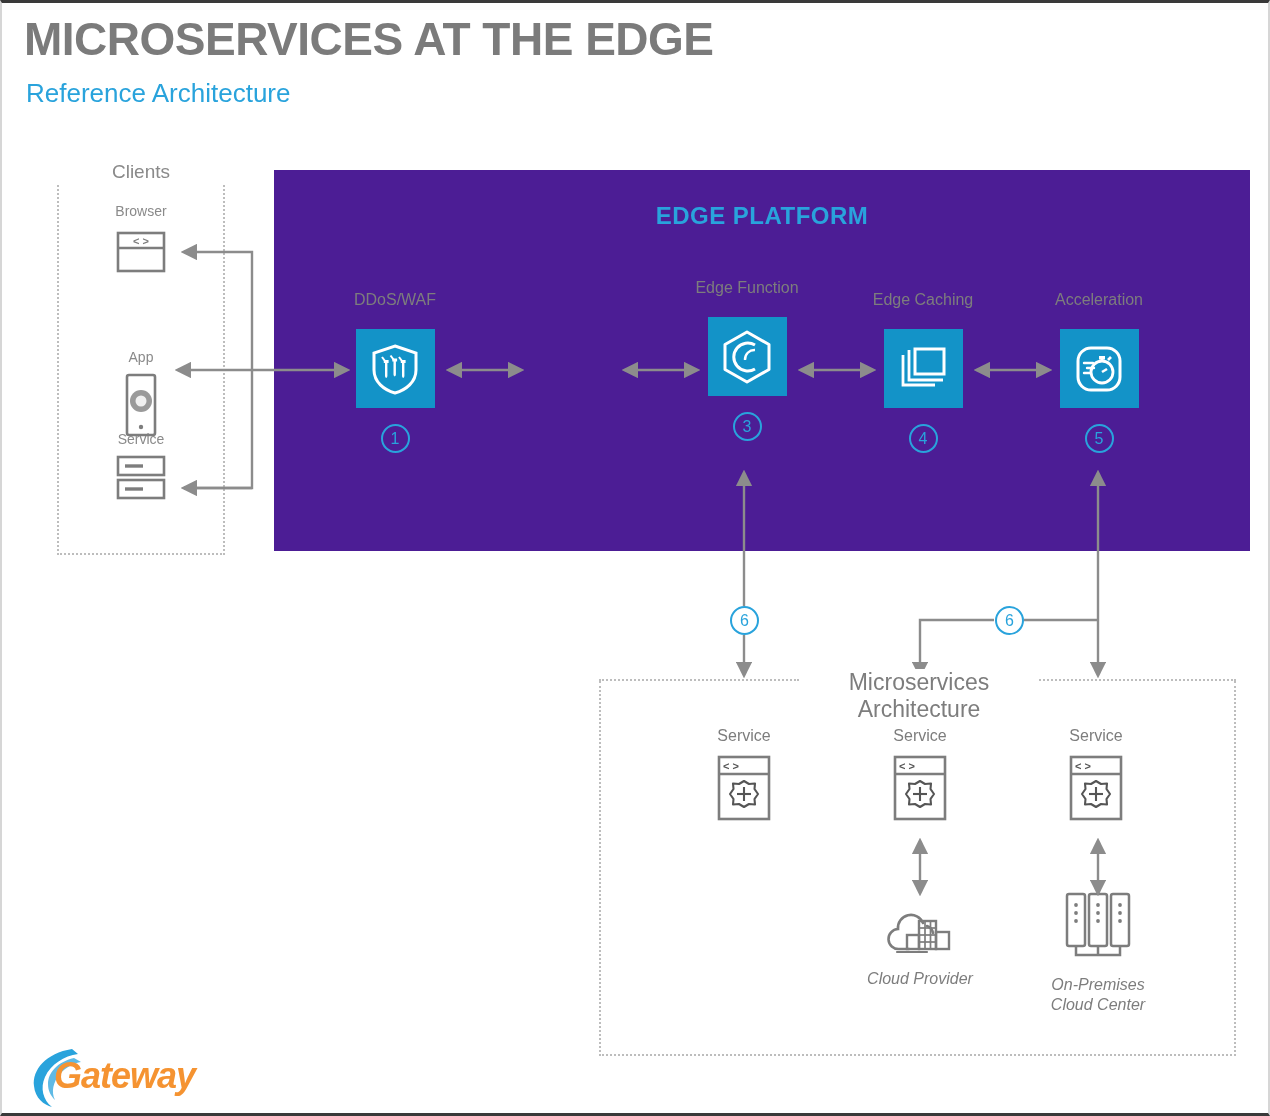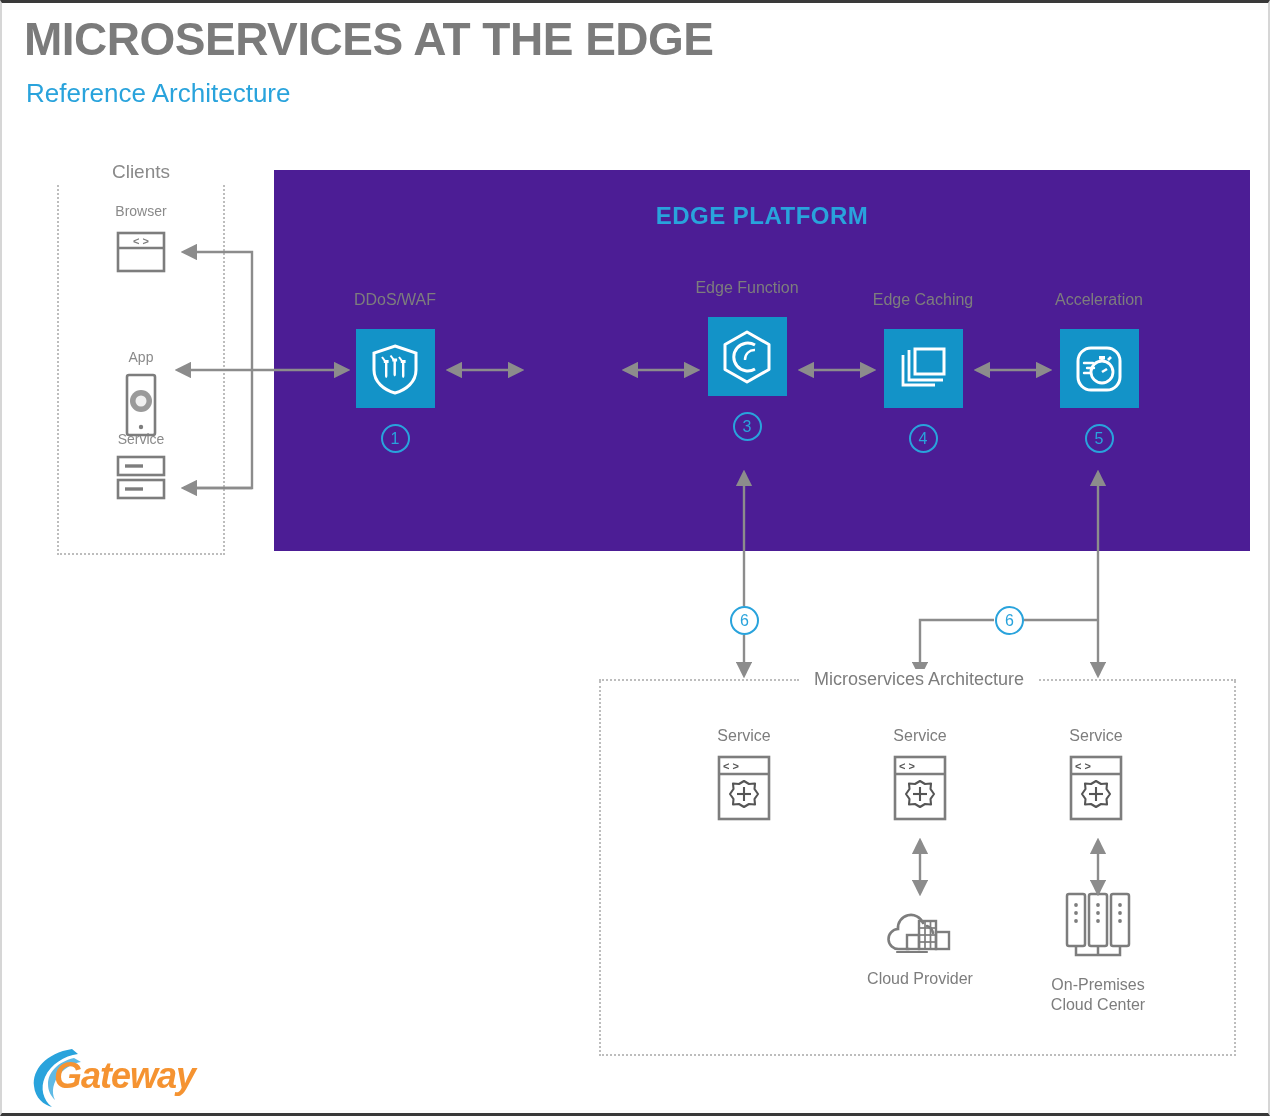--- a/index.html
+++ b/index.html
@@ -103,29 +103,29 @@
     border-top: none;
   }
   #micro-box::before, #micro-box::after {
     content: ""; position: absolute; top: -2px; height: 0;
     border-top: 2px dotted #bdbdbd;
   }
   #micro-box::before { left: -2px; width: 200px; }
   #micro-box::after  { right: -2px; width: 200px; }
   #micro-label {
     position: absolute; left: 797px; top: 666px; width: 240px;
-    text-align: center; font-size: 18px; color: #7d7d7d;
+    text-align: center; font-size: 23px; color: #7d7d7d;
     background: #ffffff; z-index: 3;
   }
 
   .svc-node { position: absolute; width: 140px; text-align: center; }
   .svc-label { font-size: 16px; color: #7d7d7d; margin-bottom: 8px; }
 
   .backend-node { position: absolute; width: 160px; text-align: center; }
-  .backend-label { font-size: 16px; color: #7d7d7d; margin-top: 8px; line-height: 1.25; }
+  .backend-label { font-size: 16px; color: #7d7d7d; margin-top: 8px; line-height: 1.25; font-style: italic; }
 
   
   #wires { position: absolute; left: 0; top: 0; width: 1270px; height: 1116px; pointer-events: none; }
 
   
   #logo { position: absolute; left: 24px; top: 1041px; }
   #logo-text {
     position: absolute; left: 52px; top: 1052px;
     font-size: 36px; font-style: italic; font-weight: bold;
     color: #f59331; letter-spacing: -1px;

